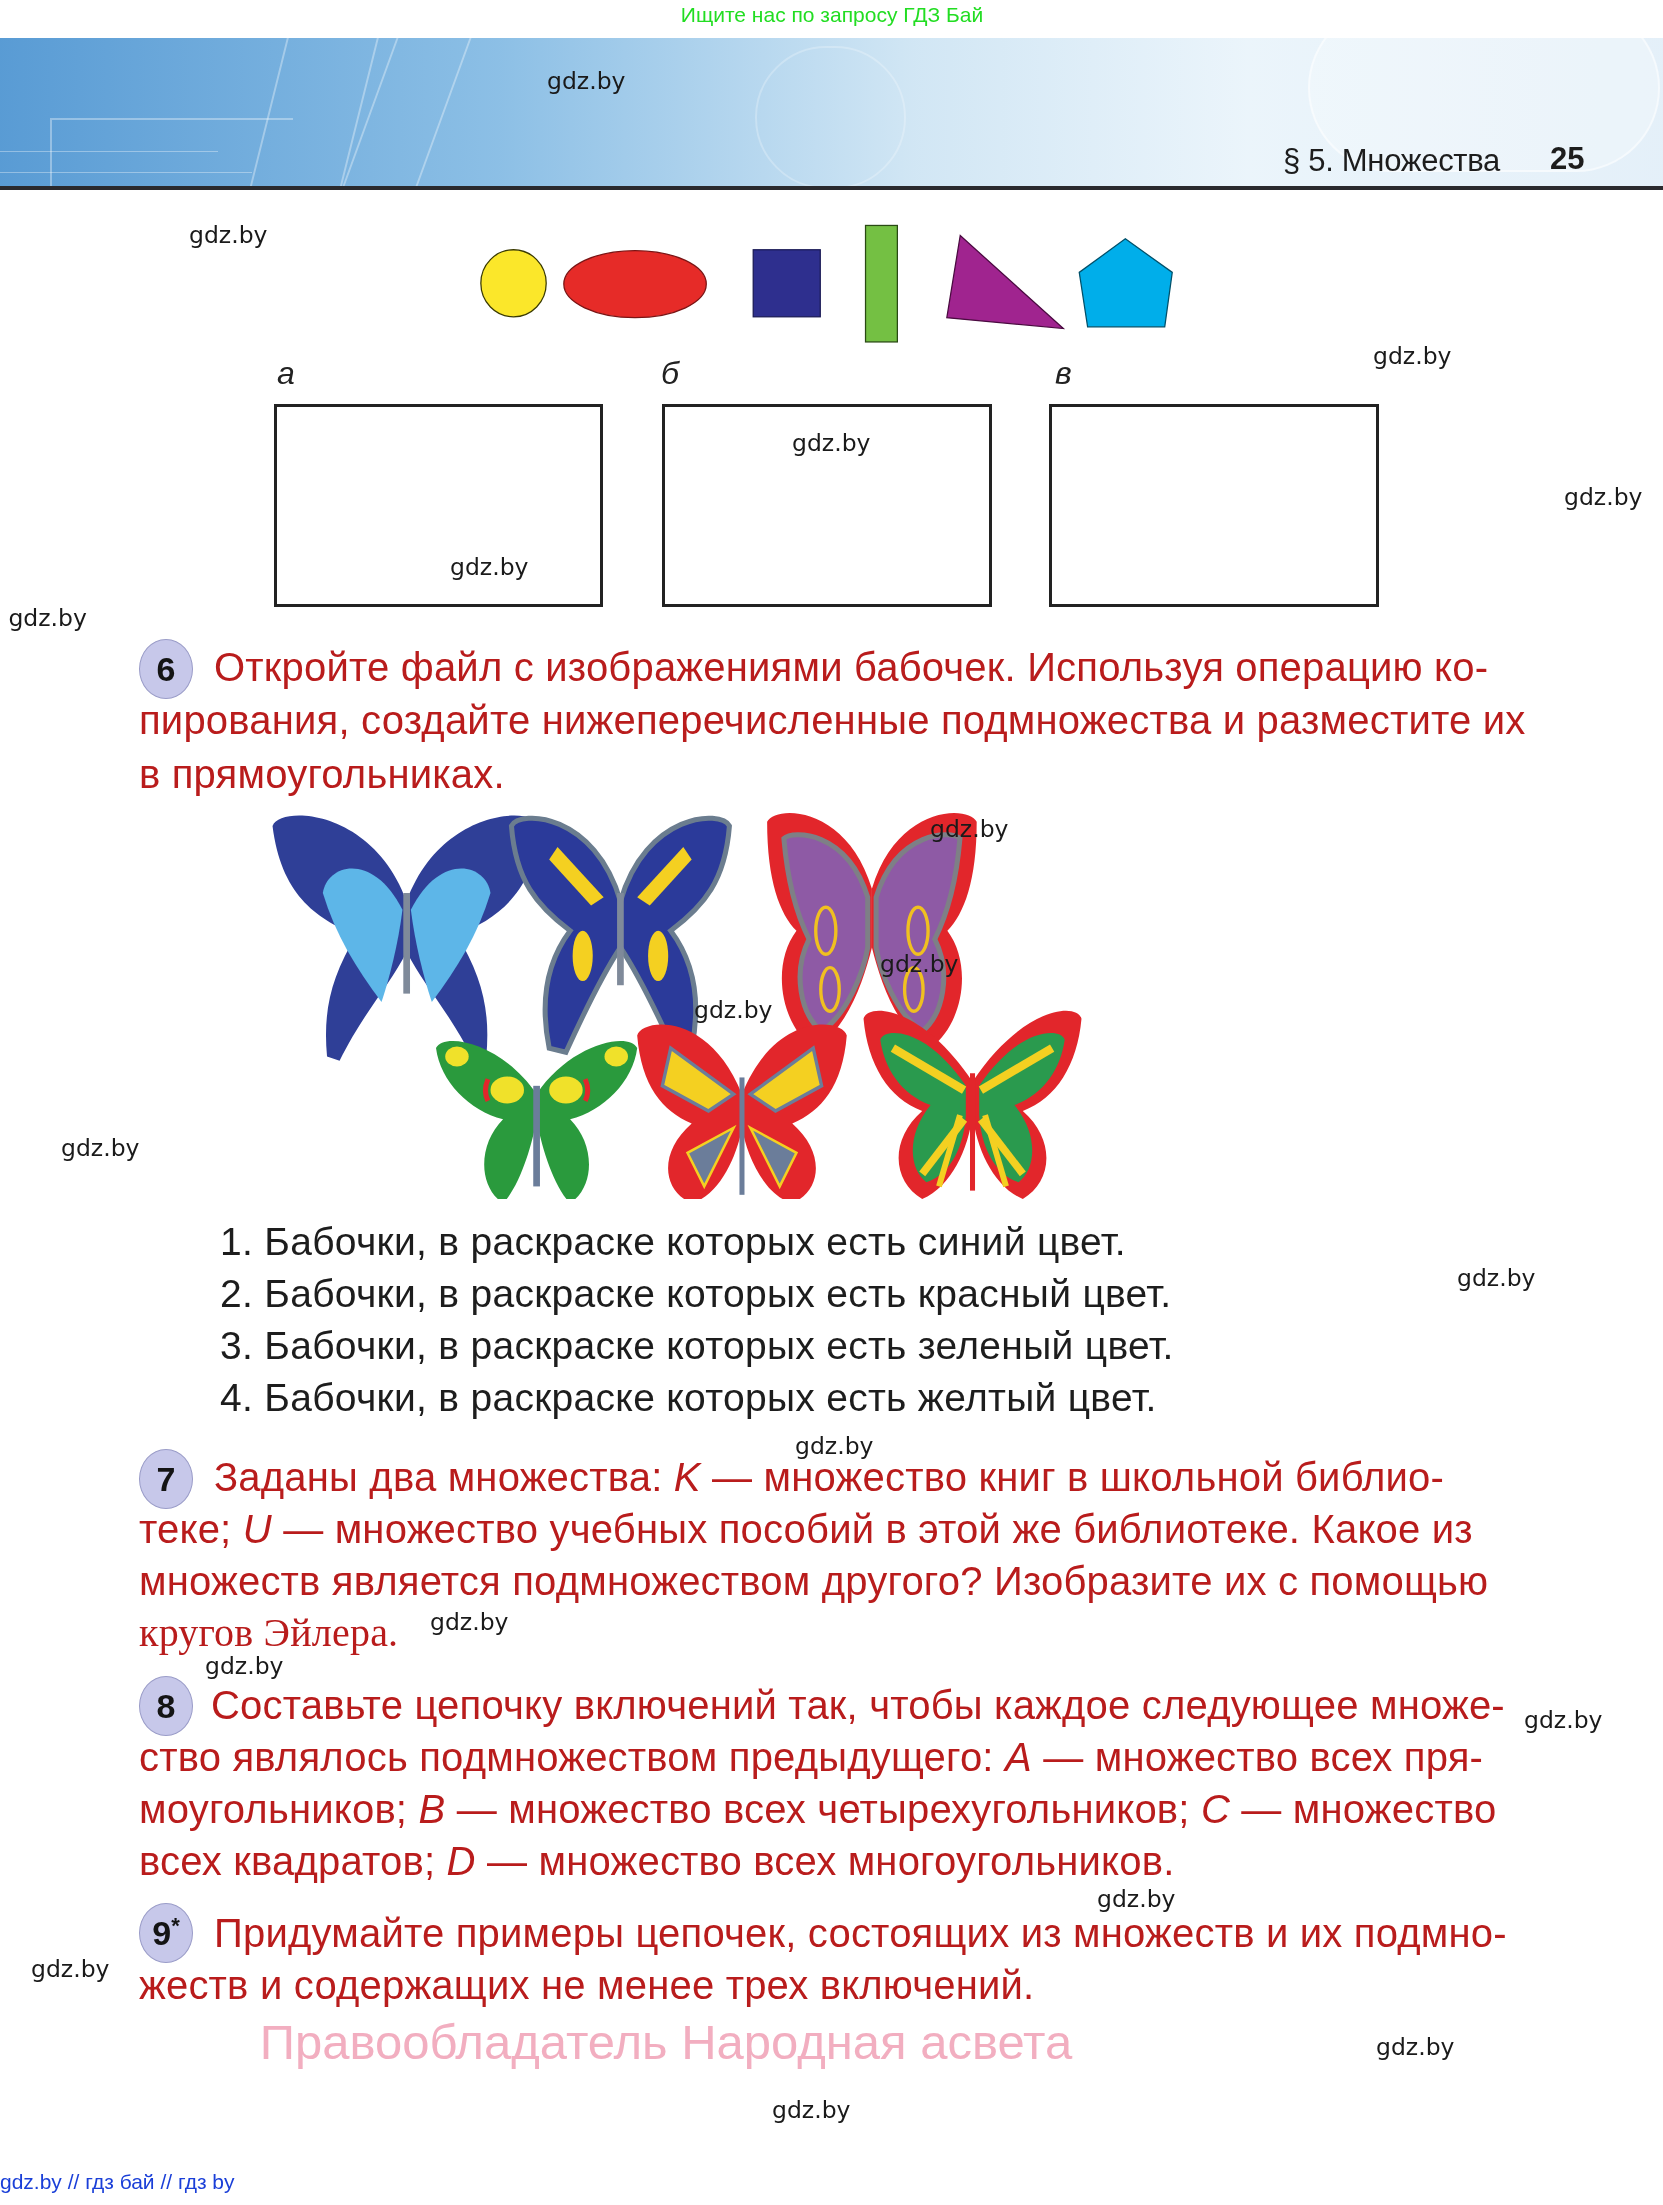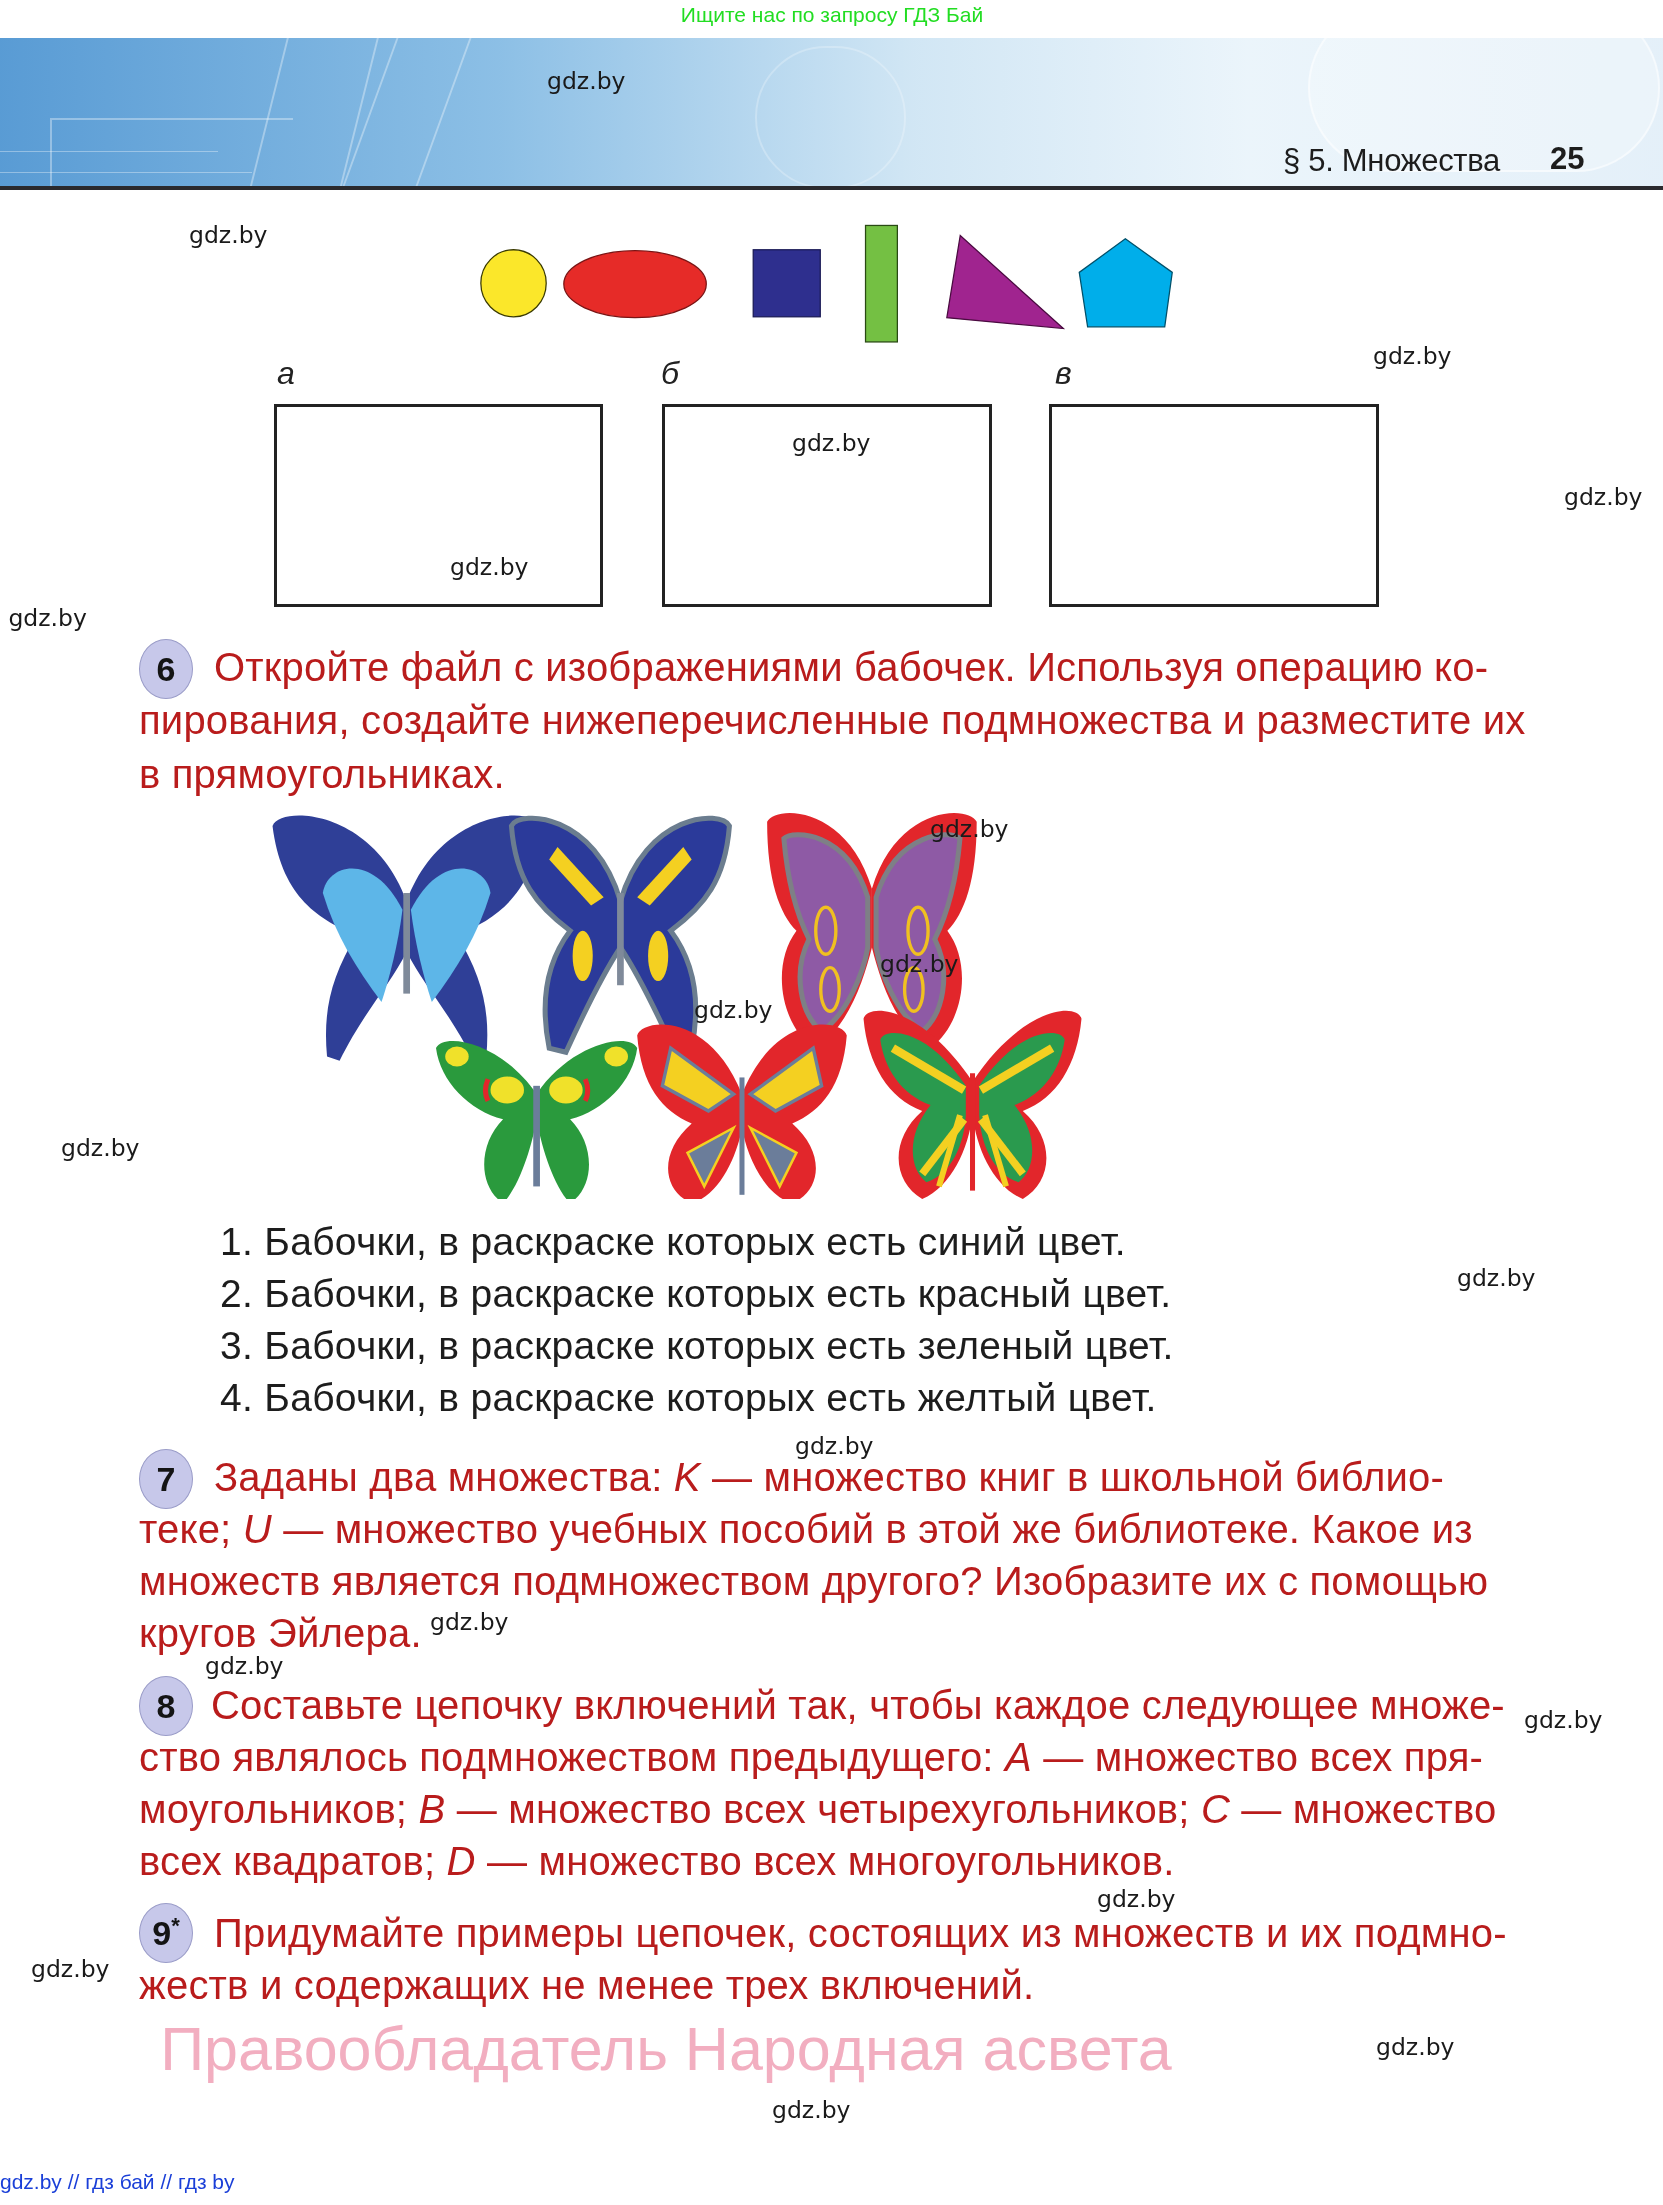--- a/index.html
+++ b/index.html
@@ -29,21 +29,21 @@
   .box { border:3.4px solid #222; background:#fff; }
 
   .task-line { font-size:40px; line-height:52px; color:#b91c1c; white-space:nowrap; letter-spacing:0.2px; }
   .badge { width:54px; height:60px; border-radius:50%; background:#c7c8ea; border:1.7px solid #9a9cc8; display:flex; align-items:center; justify-content:center; font-weight:bold; font-size:34px; color:#141414; }
   .badge sup { font-size:22px; margin-top:-15px; }
 
   .list-line { font-family:Liberation Sans, sans-serif; font-size:39px; color:#1d1d1d; white-space:nowrap; letter-spacing:0.3px; }
 
   .italic-var { font-style:italic; }
 
-  .copyright { left:0; width:1332px; top:2014px; text-align:center; font-size:61px; color:#f2aec0; }
+  .copyright { left:0; width:1332px; top:2014px; text-align:center; font-size:49px; color:#f2aec0; }
   .footer { left:0; width:1332px; top:2170px; text-align:left; font-size:21px; color:#1a3fd8; }
 </style>
 </head>
 <body>
 
 <div class="abs top-ad">Ищите нас по запросу ГДЗ Бай</div>
 
 <div class="abs banner">
   <div class="trace" style="left:50px;top:80px;width:243px;height:75px;border-right:none;border-bottom:none;"></div>
   <div class="trace" style="left:0;top:113px;width:218px;height:1.7px;border-width:1.7px 0 0 0;"></div>
@@ -159,21 +159,21 @@
 <div class="abs list-line" style="left:220px;top:1272px;">2. Бабочки, в раскраске которых есть красный цвет.</div>
 <div class="abs list-line" style="left:220px;top:1324px;">3. Бабочки, в раскраске которых есть зеленый цвет.</div>
 <div class="abs list-line" style="left:220px;top:1376px;">4. Бабочки, в раскраске которых есть желтый цвет.</div>
 
 <div class="abs badge" style="left:139px;top:1449px;">
     <span>7</span>
   </div>
 <div class="abs task-line" style="left:214px;top:1451px;"><span>Заданы два множества: </span><span class="italic-var">K</span><span> — множество книг в школьной библио-</span></div>
 <div class="abs task-line" style="left:139px;top:1503px;"><span>теке; </span><span class="italic-var">U</span><span> — множество учебных пособий в этой же библиотеке. Какое из</span></div>
 <div class="abs task-line" style="left:139px;top:1555px;">множеств является подмножеством другого? Изобразите их с помощью</div>
-<div class="abs task-line" style="left:139px;top:1607px;">кругов Эйлера.</div>
+<div class="abs task-line" style="left:139px;top:1607px;font-family:Liberation Serif, serif;">кругов Эйлера.</div>
 
 <div class="abs badge" style="left:139px;top:1676px;">
     <span>8</span>
   </div>
 <div class="abs task-line" style="left:211px;top:1679px;">Составьте цепочку включений так, чтобы каждое следующее множе-</div>
 <div class="abs task-line" style="left:139px;top:1731px;"><span>ство являлось подмножеством предыдущего: </span><span class="italic-var">A</span><span> — множество всех пря-</span></div>
 <div class="abs task-line" style="left:139px;top:1783px;"><span>моугольников; </span><span class="italic-var">B</span><span> — множество всех четырехугольников; </span><span class="italic-var">C</span><span> — множество</span></div>
 <div class="abs task-line" style="left:139px;top:1835px;"><span>всех квадратов; </span><span class="italic-var">D</span><span> — множество всех многоугольников.</span></div>
 
 <div class="abs badge" style="left:139px;top:1903px;">

